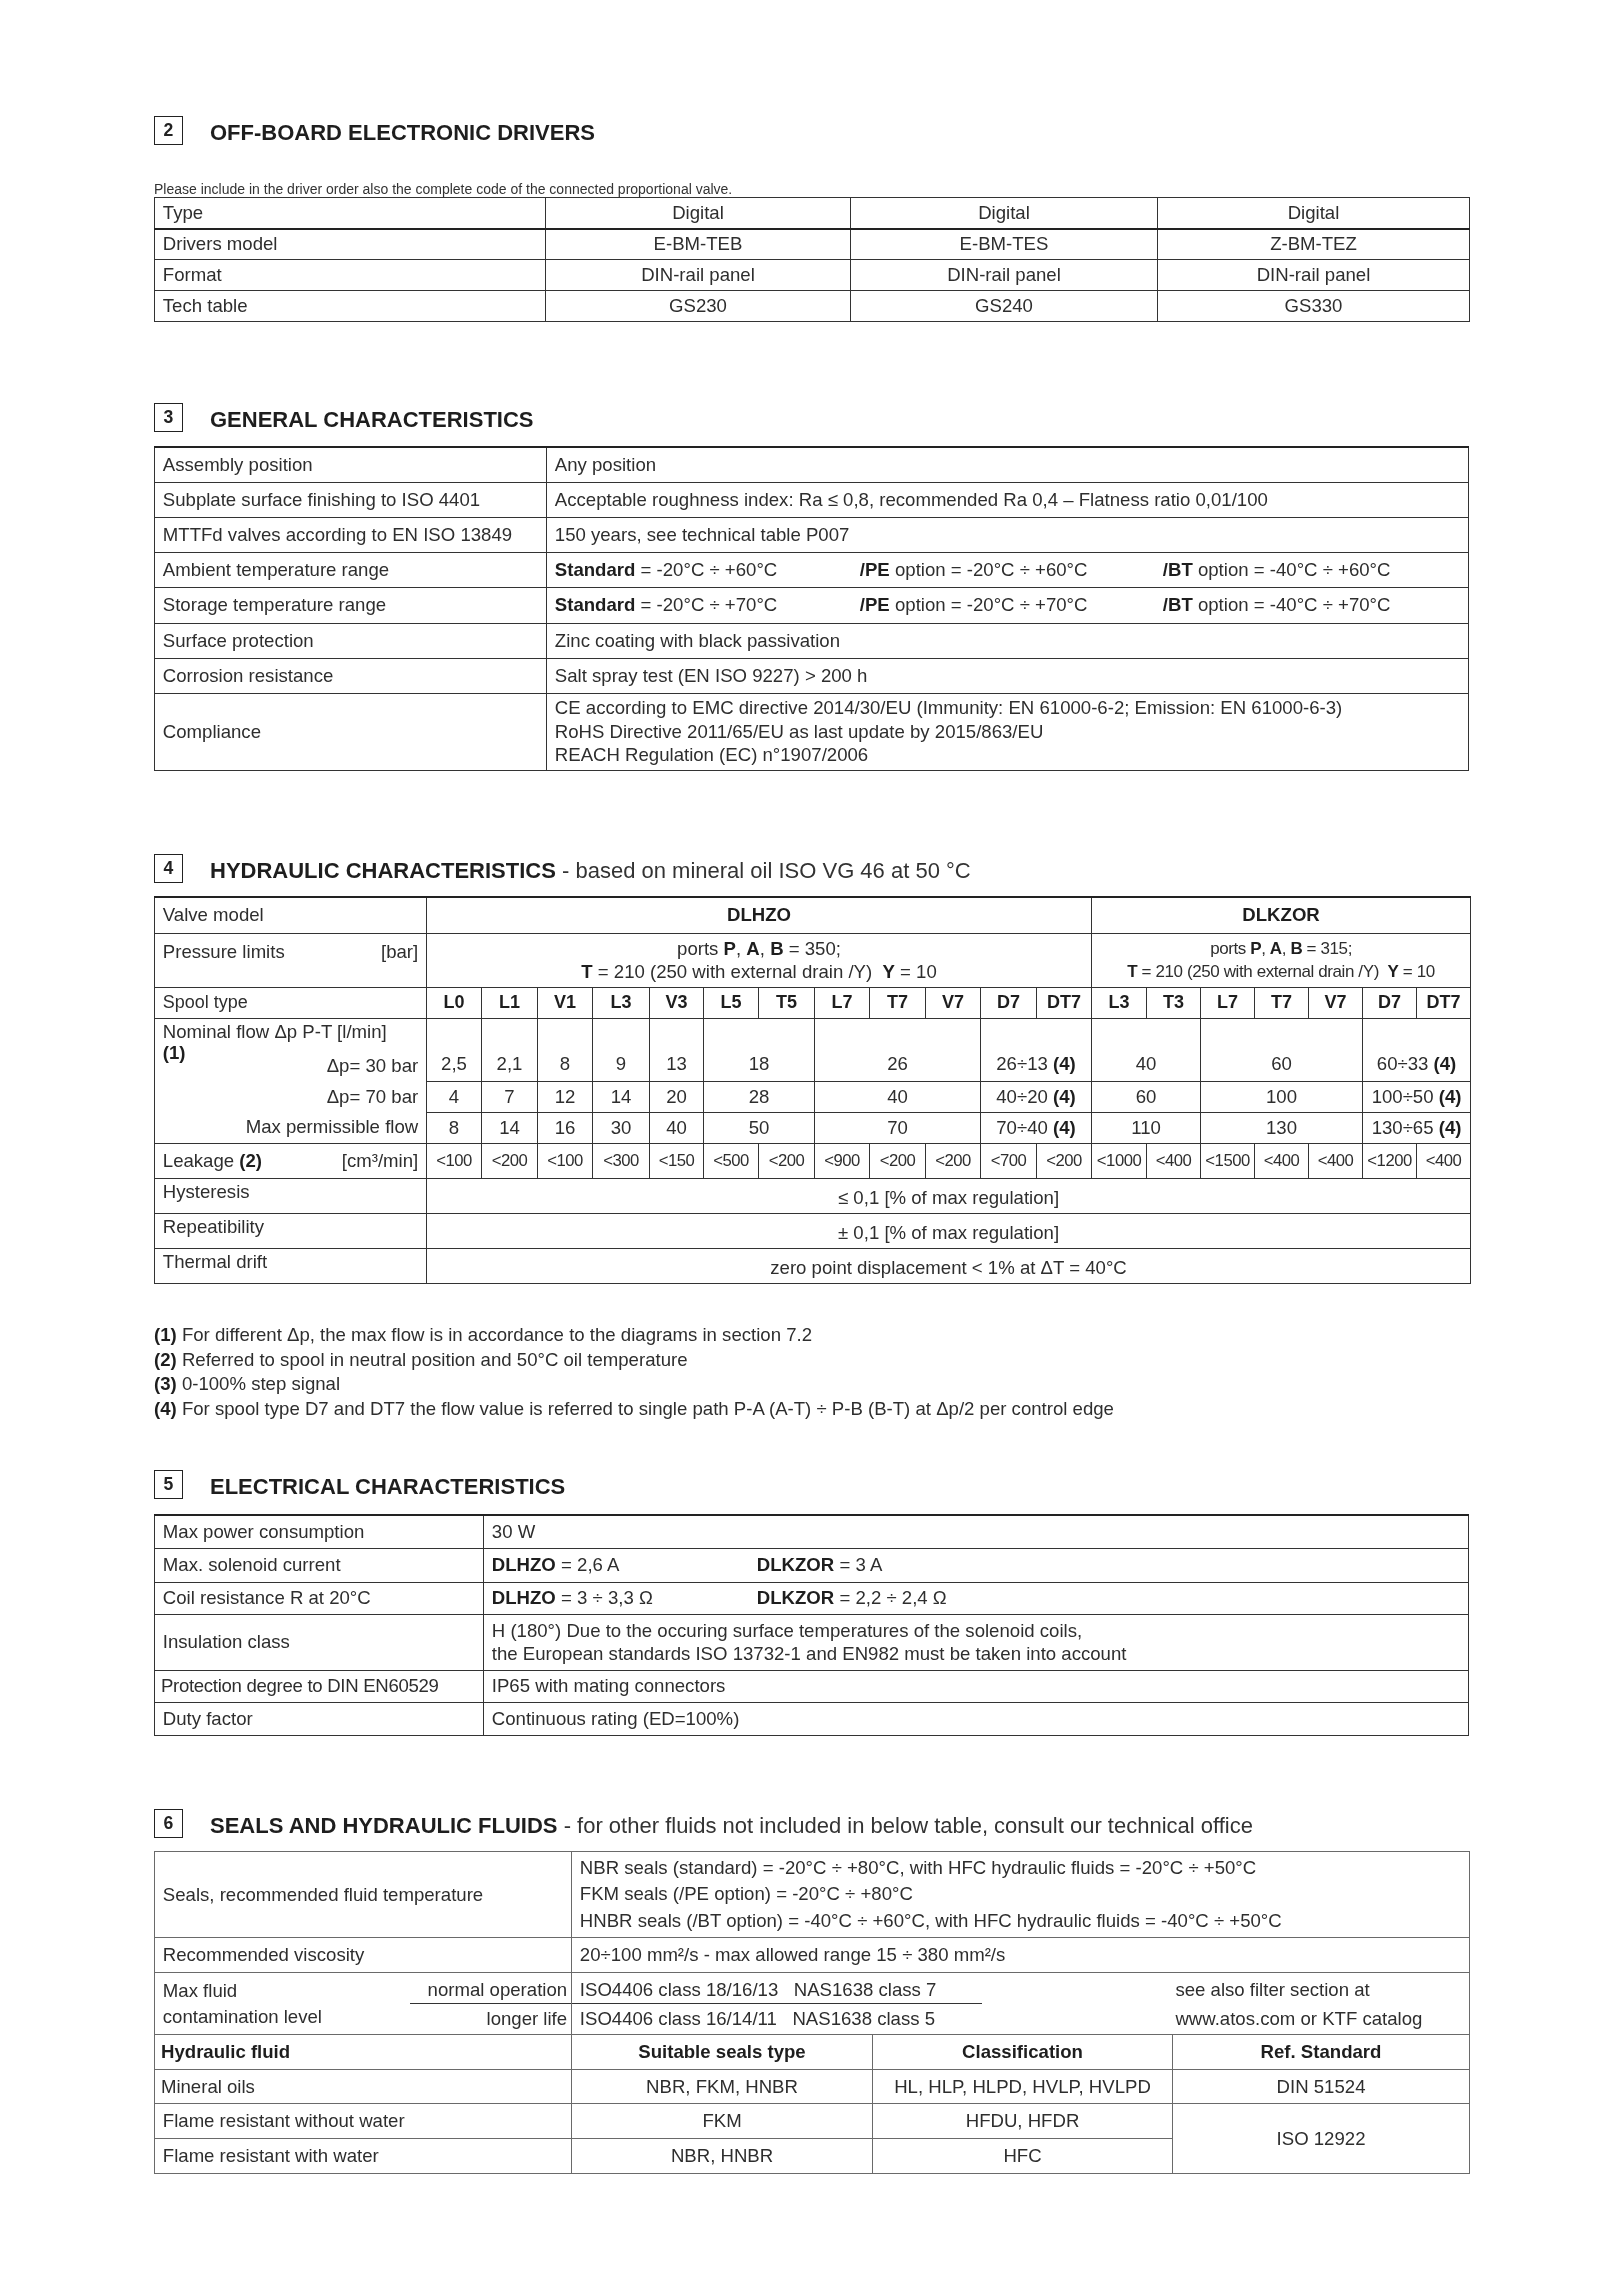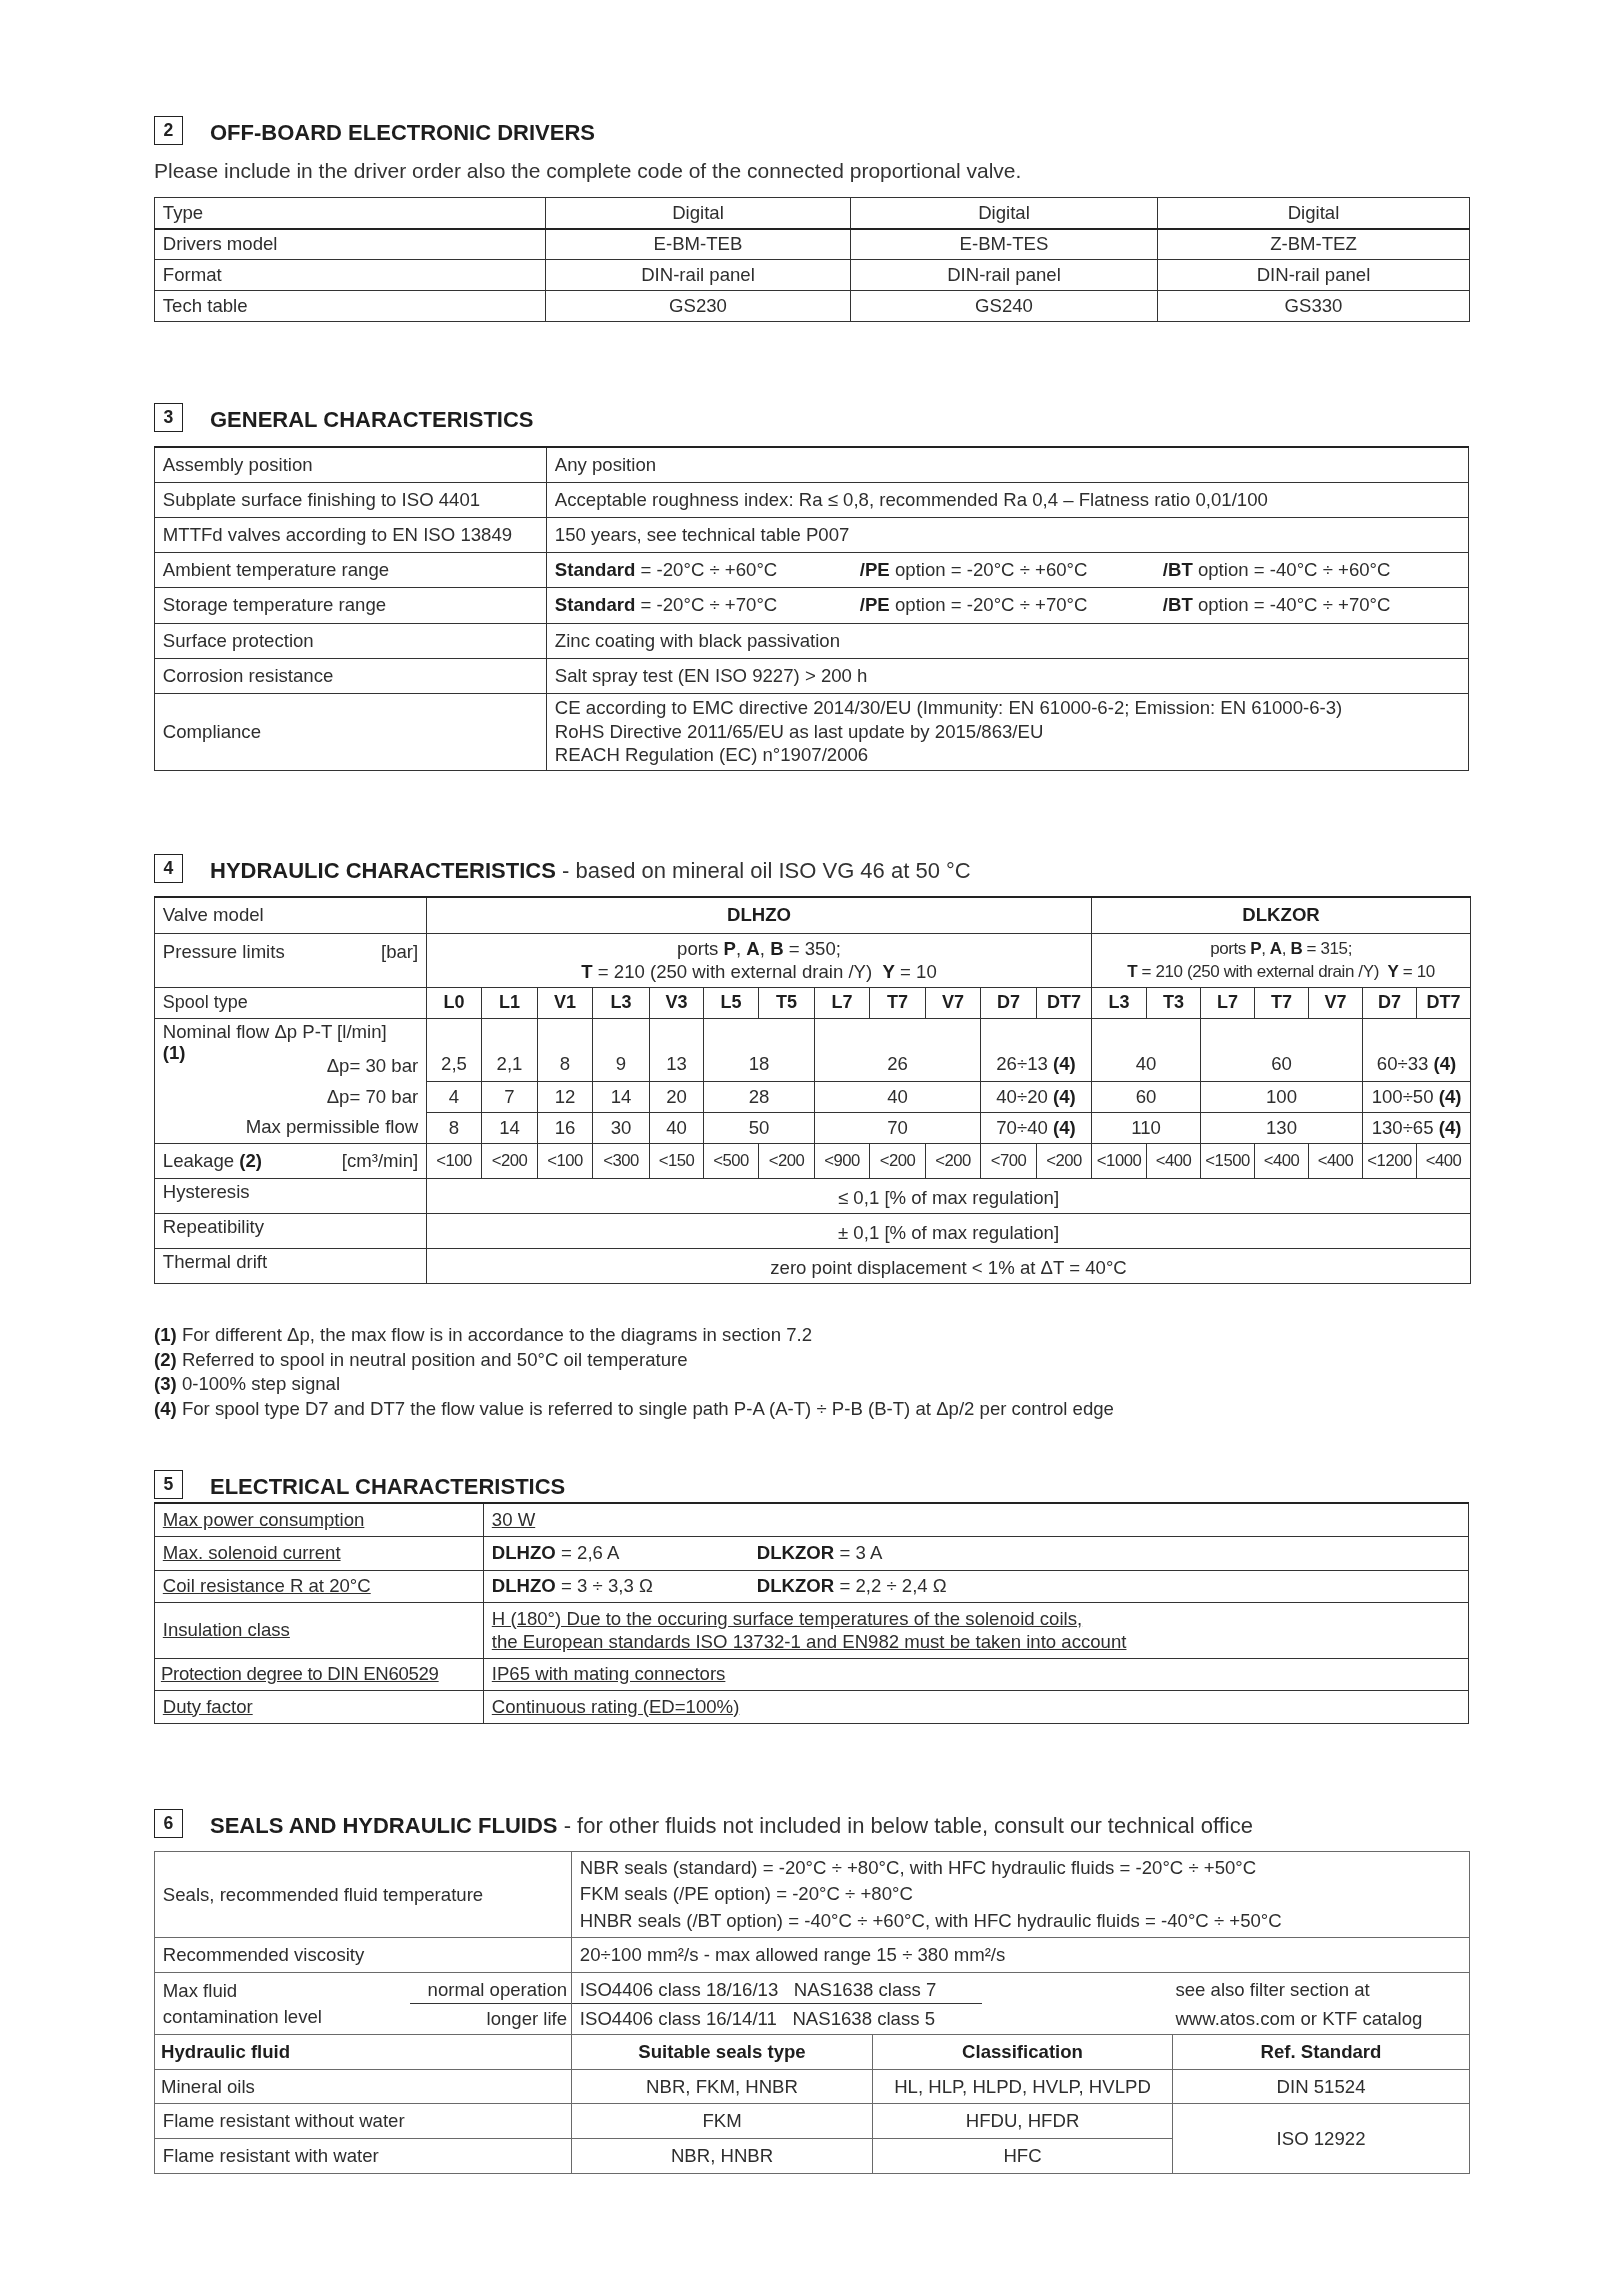--- a/index.html
+++ b/index.html
@@ -5,21 +5,21 @@
   html, body { margin:0; padding:0; background:#ffffff; }
   body { width:1621px; height:2293px; position:relative; overflow:hidden;
          font-family:"Liberation Sans", sans-serif; color:#2a2a2a; }
   .sec { position:absolute; left:154px; width:1314px; }
   .hdr { position:relative; height:31px; }
   .badge { position:absolute; left:0; top:0; width:29px; height:29px; border:1.5px solid #222;
            box-sizing:border-box; font-weight:bold; font-size:17.6px; line-height:27.4px; text-align:center; color:#222; }
   .htitle { position:absolute; left:56px; top:3.9px; font-size:22px; white-space:nowrap; color:#222; }
   .htitle b { font-weight:bold; }
   .htitle .sub { font-weight:normal; color:#333; }
-  .intro { position:absolute; font-size:21px; color:#333; white-space:nowrap; }
+  .intro { position:absolute; font-size:14px; color:#333; white-space:nowrap;margin-top:22px; }
   table { border-collapse:collapse; table-layout:fixed; position:absolute; left:0; font-size:18.6px; color:#2e2e2e; }
   td { border:1.5px solid #333; padding:0 7.8px; white-space:nowrap; overflow:hidden; vertical-align:middle; }
   td.c { text-align:center; padding:0 2px; }
   td.top { border-top:2.5px solid #222; }
   b { font-weight:bold; color:#1e1e1e; }
   .g td { border-color:#6a6a6a; }
   .ml { line-height:23.5px; padding-top:2px; padding-bottom:2px; }
   .notes { position:absolute; left:0; font-size:18.6px; color:#2e2e2e; line-height:24.5px; }
   .notes div { white-space:nowrap; }
   .seg { display:inline-block; }
@@ -290,21 +290,21 @@
     <div><b>(3)</b><span> 0-100% step signal</span></div>
     <div><b>(4)</b><span> For spool type D7 and DT7 the flow value is referred to single path P-A (A-T) ÷ P-B (B-T) at Δp/2 per control edge</span></div>
   </div>
 </div>
 
 <div class="sec" style="top:1470px;">
   <div class="hdr">
     <div class="badge">5</div>
     <div class="htitle"><b>ELECTRICAL CHARACTERISTICS</b></div>
   </div>
-  <table style="top:32px;width:1314px;text-decoration:underline;">
+  <table style="top:44px;width:1314px;">
     <colgroup>
         <col style="width:329px">
         <col style="width:985px">
       </colgroup>
     <tbody>
         <tr style="height:33px">
       <td class="top">Max power consumption</td>
       <td class="top">30 W</td>
     </tr>
     <tr style="height:34px">

